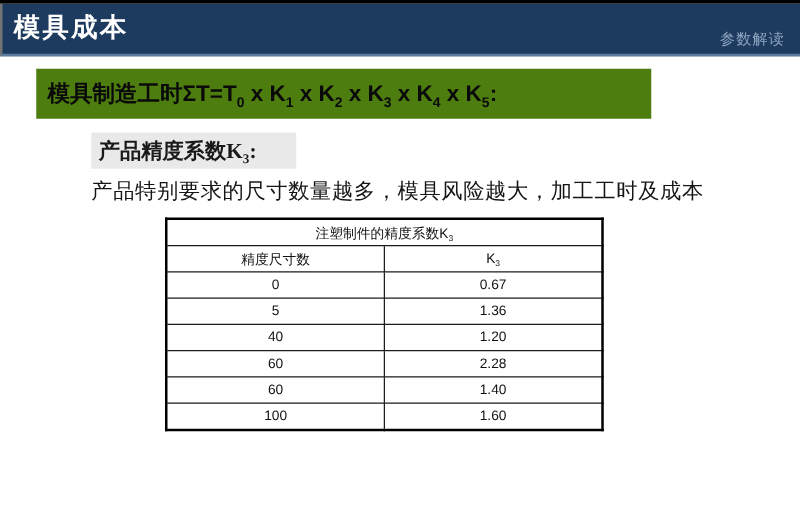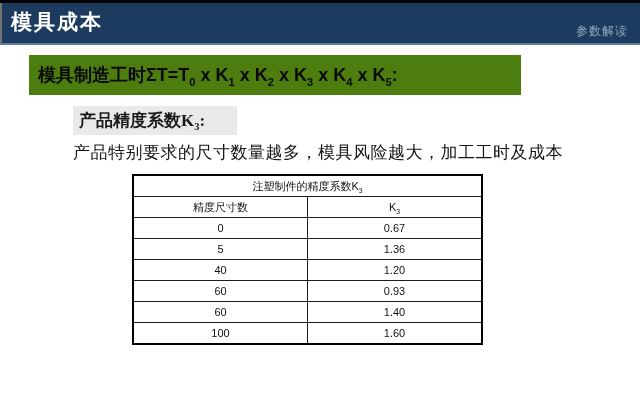--- a/index.html
+++ b/index.html
@@ -87,21 +87,21 @@
       <tr>
         <td>5</td>
         <td>1.36</td>
       </tr>
       <tr>
         <td>40</td>
         <td>1.20</td>
       </tr>
       <tr>
         <td>60</td>
-        <td>0.93</td>
+        <td>2.28</td>
       </tr>
       <tr>
         <td>60</td>
         <td>1.40</td>
       </tr>
       <tr>
         <td>100</td>
         <td>1.60</td>
       </tr>
     </tbody>

